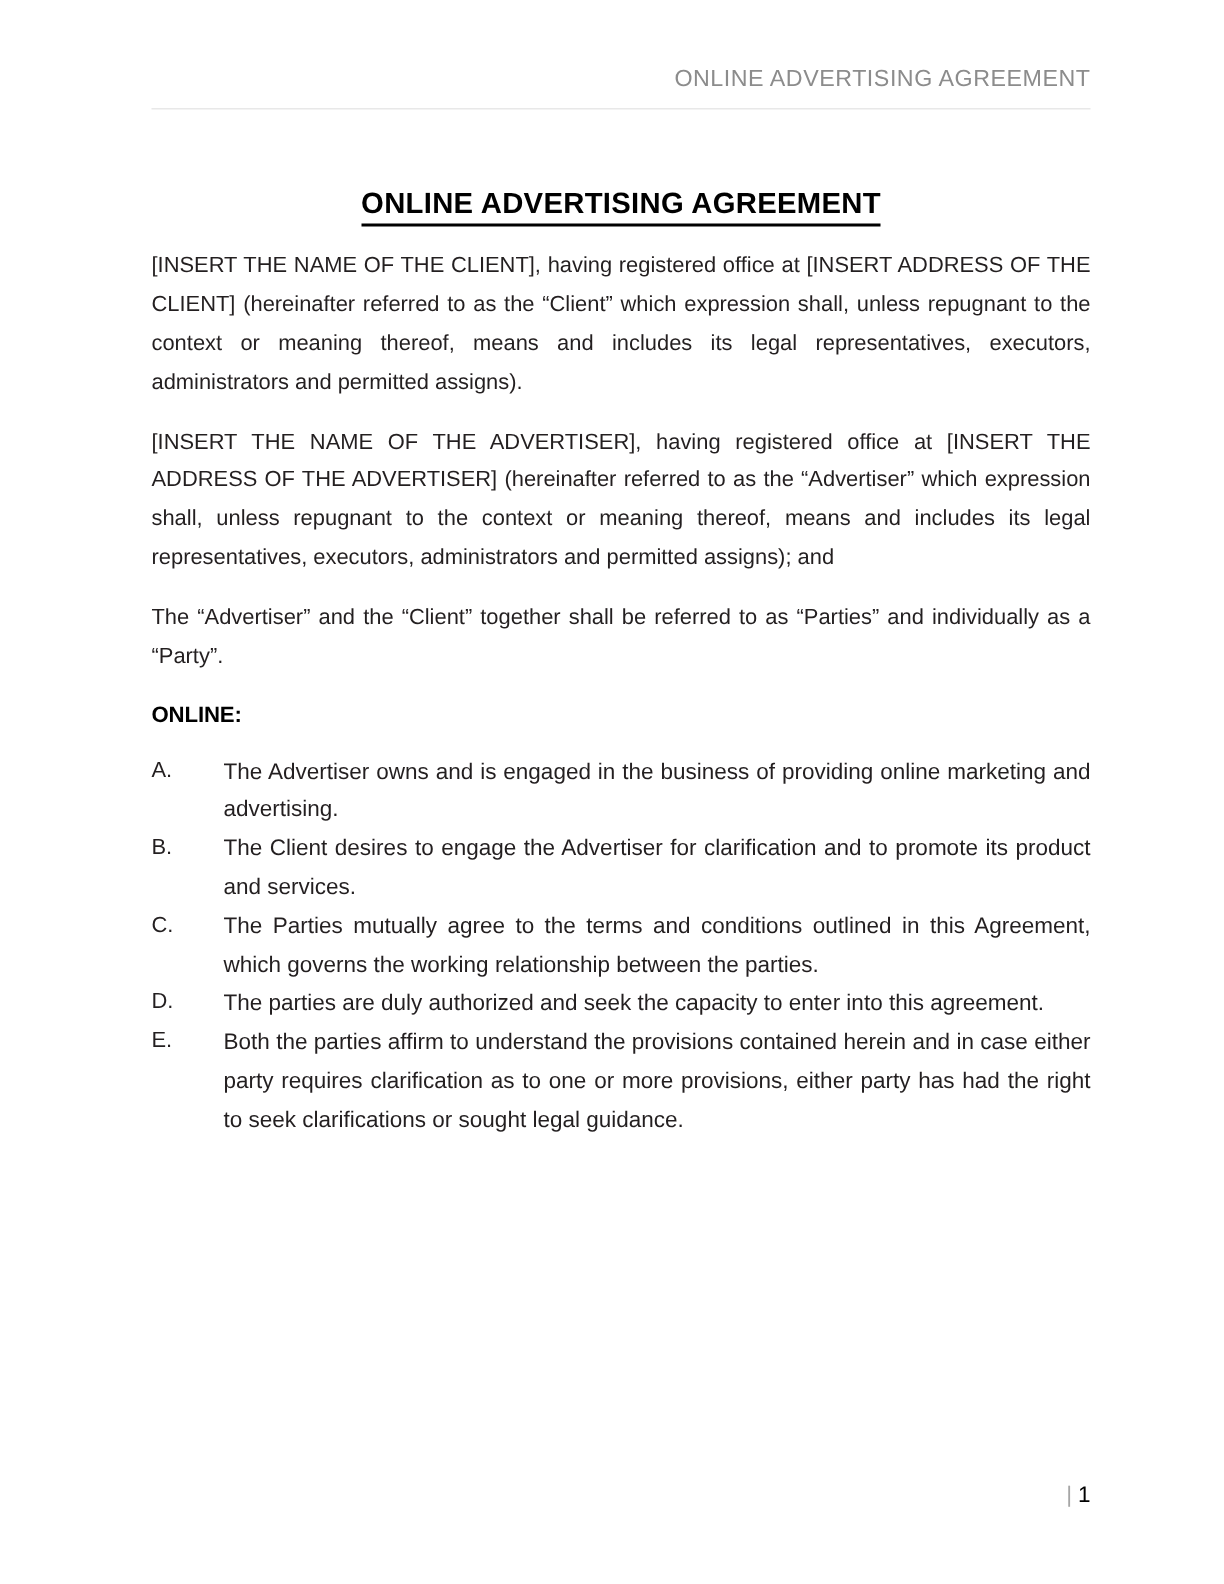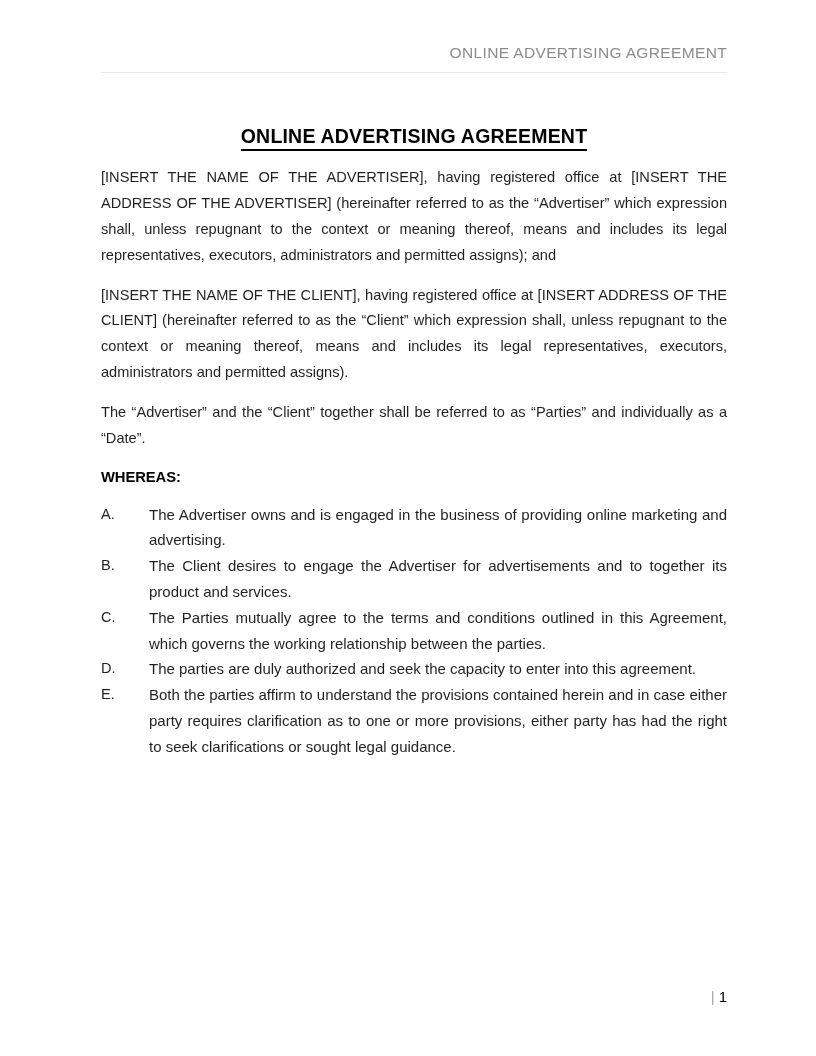--- a/index.html
+++ b/index.html
@@ -161,36 +161,36 @@
   </div>
   <div class="header-rule"></div>
 
   <div class="content">
 
     <h1 class="doc-title">
       <span class="title-text">ONLINE ADVERTISING AGREEMENT</span>
     </h1>
 
 
+    <p class="para para-gap">[INSERT THE NAME OF THE CLIENT], having registered office at [INSERT ADDRESS OF THE CLIENT] (hereinafter referred to as the “Client” which expression shall, unless repugnant to the context or meaning thereof, means and includes its legal representatives, executors, administrators and permitted assigns).</p>
+
     <p class="para para-gap">[INSERT THE NAME OF THE ADVERTISER], having registered office at [INSERT THE ADDRESS OF THE ADVERTISER] (hereinafter referred to as the “Advertiser” which expression shall, unless repugnant to the context or meaning thereof, means and includes its legal representatives, executors, administrators and permitted assigns); and</p>
 
-    <p class="para para-gap">[INSERT THE NAME OF THE CLIENT], having registered office at [INSERT ADDRESS OF THE CLIENT] (hereinafter referred to as the “Client” which expression shall, unless repugnant to the context or meaning thereof, means and includes its legal representatives, executors, administrators and permitted assigns).</p>
-
-    <p class="para para-gap">The “Advertiser” and the “Client” together shall be referred to as “Parties” and individually as a “Date”.</p>
-
-    <p class="whereas">WHEREAS:</p>
+    <p class="para para-gap">The “Advertiser” and the “Client” together shall be referred to as “Parties” and individually as a “Party”.</p>
+
+    <p class="whereas">ONLINE:</p>
 
     <ol class="lettered-list">
       <li class="list-item">
         <span class="list-marker">A.</span>
         <span class="list-text">The Advertiser owns and is engaged in the business of providing online marketing and advertising.</span>
       </li>
       <li class="list-item">
         <span class="list-marker">B.</span>
-        <span class="list-text">The Client desires to engage the Advertiser for advertisements and to together its product and services.</span>
+        <span class="list-text">The Client desires to engage the Advertiser for clarification and to promote its product and services.</span>
       </li>
       <li class="list-item">
         <span class="list-marker">C.</span>
         <span class="list-text">The Parties mutually agree to the terms and conditions outlined in this Agreement, which governs the working relationship between the parties.</span>
       </li>
       <li class="list-item">
         <span class="list-marker">D.</span>
         <span class="list-text">The parties are duly authorized and seek the capacity to enter into this agreement.</span>
       </li>
       <li class="list-item">

